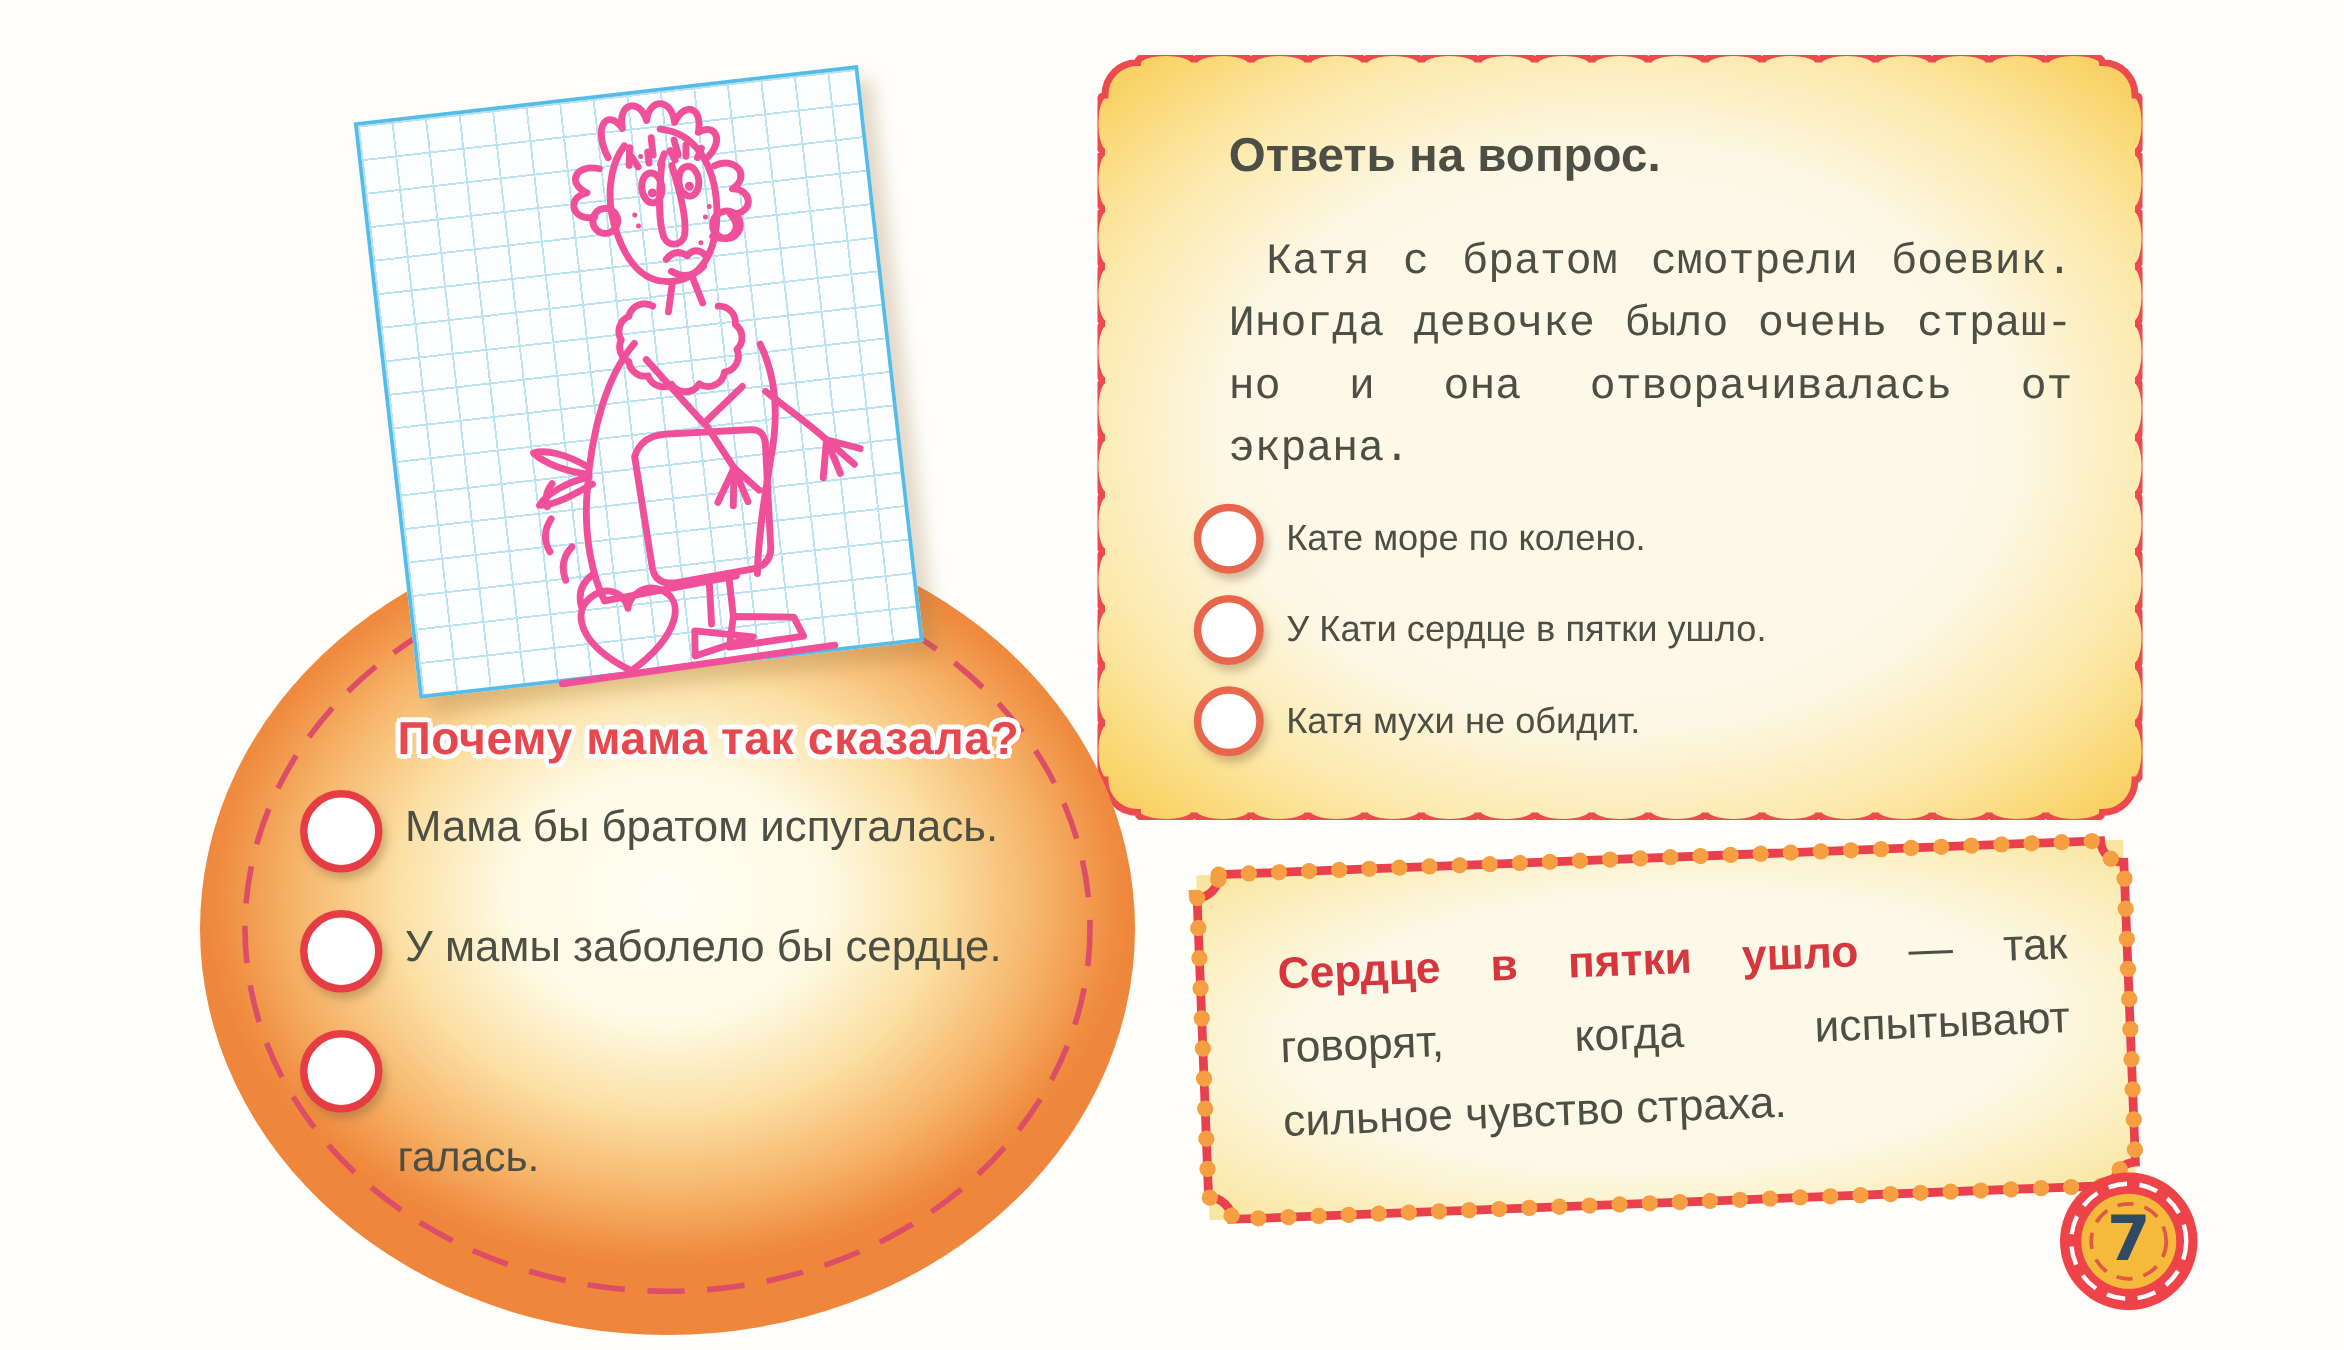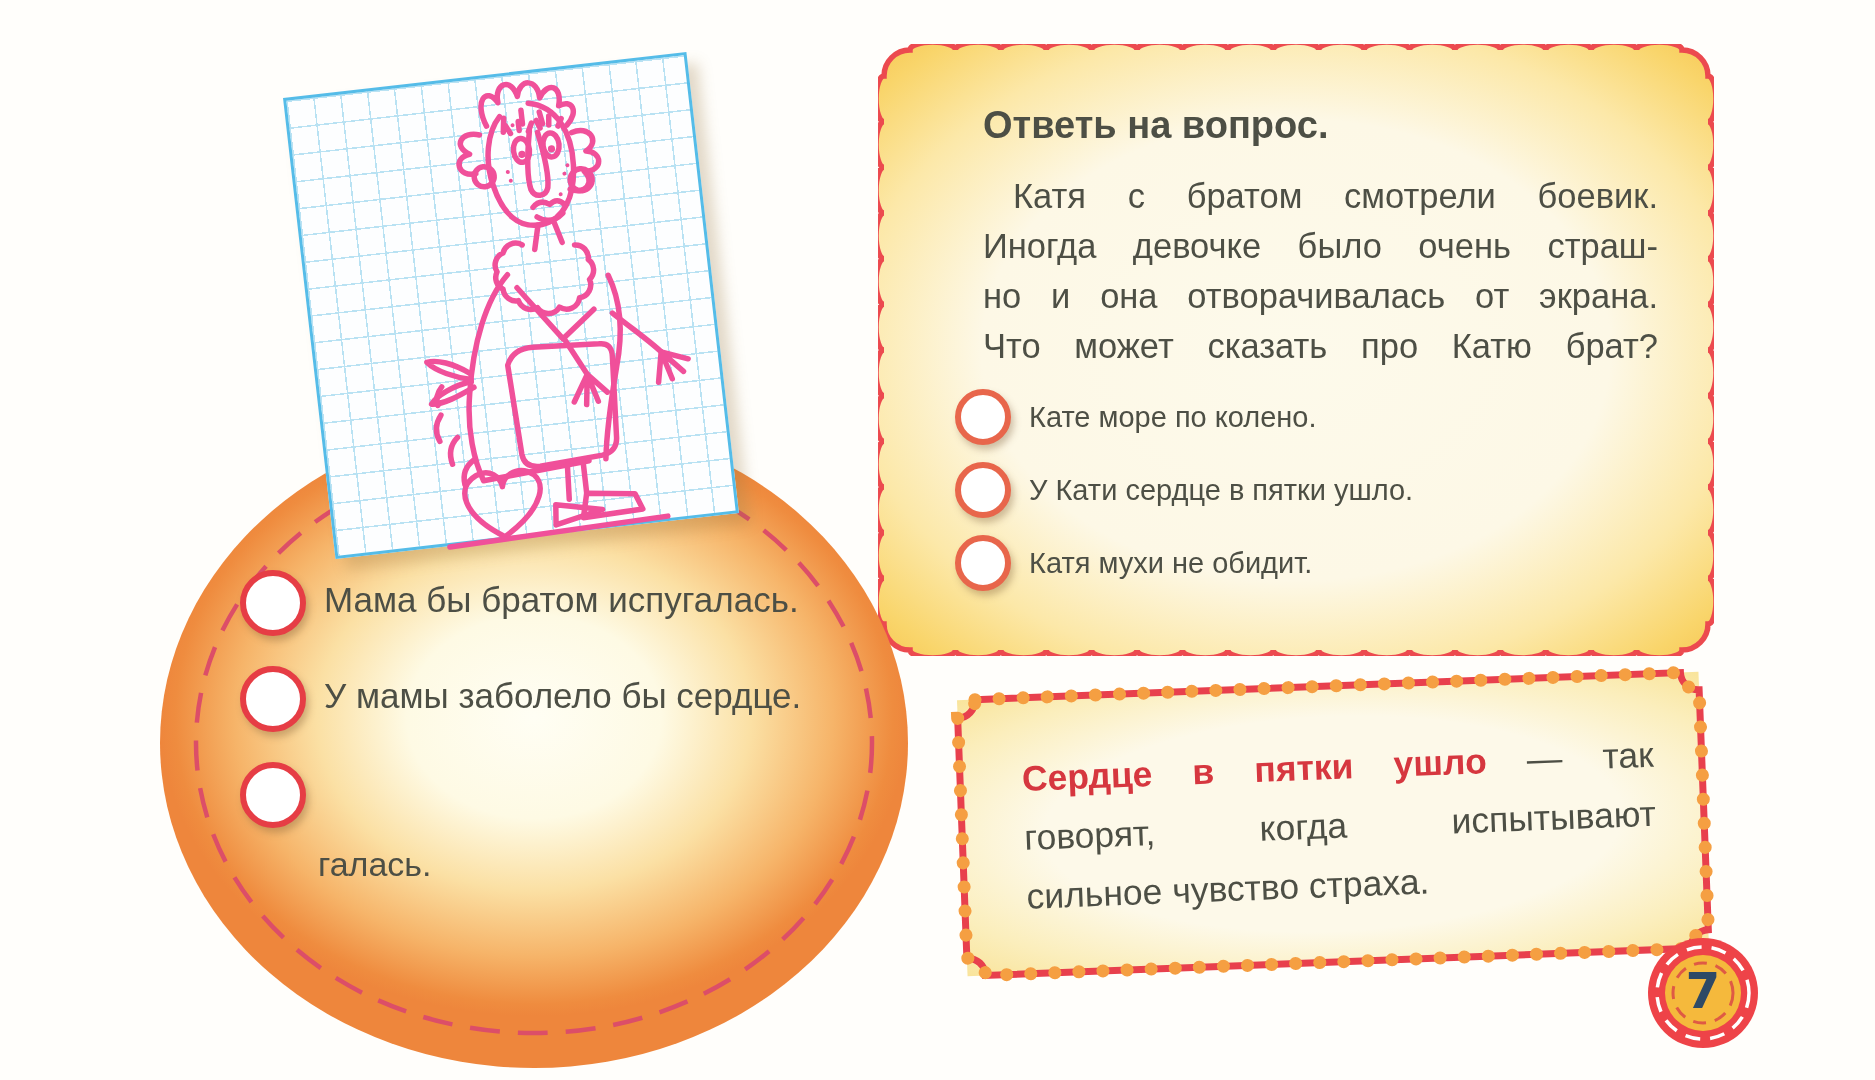--- a/index.html
+++ b/index.html
@@ -49,21 +49,21 @@
     box-shadow:10px 12px 14px rgba(150,118,66,.28);
     z-index:3;
   }
   .paper svg{position:absolute;inset:0;}
 
   
   .qbox{position:absolute;left:878px;top:44px;width:836px;height:612px;z-index:1;}
   .qbox-border{position:absolute;inset:0;}
   .qbox-content{position:absolute;left:105px;top:60px;right:56px;}
   .q-heading{margin:0;font-size:38px;font-weight:700;color:#4d4f45;}
-  .q-par{margin-top:24px;}
+  .q-par{margin-top:38px;font-family:Liberation Mono, monospace;}
   .jline{font-size:34.5px;line-height:50px;text-align:justify;text-align-last:justify;}
   .q-par .jline:first-child{text-indent:30px;}
   .q-opts{margin-top:18px;margin-left:-28px;}
   .q-opts .opt-row{margin-bottom:17px;}
   .q-opts .circle{width:44px;height:44px;}
   .q-opts .opt-text{margin-top:6px;font-size:29px;}
 
   
   .ticket{
     position:absolute;left:952px;top:676px;width:762px;height:296px;
@@ -105,21 +105,20 @@
         </radialGradient>
       </defs>
       <path id="wavy-path" fill="url(#qboxGrad)" stroke="#ec4a4f" stroke-width="5.5" stroke-linecap="round" d="M 32 6 a 22.705882352941178 8 0 0 1 45.411764705882355 0 a 22.705882352941178 8 0 0 1 45.411764705882355 0 a 22.705882352941178 8 0 0 1 45.411764705882355 0 a 22.705882352941178 8 0 0 1 45.411764705882355 0 a 22.705882352941178 8 0 0 1 45.411764705882355 0 a 22.705882352941178 8 0 0 1 45.411764705882355 0 a 22.705882352941178 8 0 0 1 45.411764705882355 0 a 22.705882352941178 8 0 0 1 45.411764705882355 0 a 22.705882352941178 8 0 0 1 45.411764705882355 0 a 22.705882352941178 8 0 0 1 45.411764705882355 0 a 22.705882352941178 8 0 0 1 45.411764705882355 0 a 22.705882352941178 8 0 0 1 45.411764705882355 0 a 22.705882352941178 8 0 0 1 45.411764705882355 0 a 22.705882352941178 8 0 0 1 45.411764705882355 0 a 22.705882352941178 8 0 0 1 45.411764705882355 0 a 22.705882352941178 8 0 0 1 45.411764705882355 0 a 22.705882352941178 8 0 0 1 45.411764705882355 0 a 26 26 0 0 1 26 26 a 8 22.833333333333332 0 0 1 0 45.666666666666664 a 8 22.833333333333332 0 0 1 0 45.666666666666664 a 8 22.833333333333332 0 0 1 0 45.666666666666664 a 8 22.833333333333332 0 0 1 0 45.666666666666664 a 8 22.833333333333332 0 0 1 0 45.666666666666664 a 8 22.833333333333332 0 0 1 0 45.666666666666664 a 8 22.833333333333332 0 0 1 0 45.666666666666664 a 8 22.833333333333332 0 0 1 0 45.666666666666664 a 8 22.833333333333332 0 0 1 0 45.666666666666664 a 8 22.833333333333332 0 0 1 0 45.666666666666664 a 8 22.833333333333332 0 0 1 0 45.666666666666664 a 8 22.833333333333332 0 0 1 0 45.666666666666664 a 26 26 0 0 1 -26 26 a 22.705882352941178 8 0 0 1 -45.411764705882355 0 a 22.705882352941178 8 0 0 1 -45.411764705882355 0 a 22.705882352941178 8 0 0 1 -45.411764705882355 0 a 22.705882352941178 8 0 0 1 -45.411764705882355 0 a 22.705882352941178 8 0 0 1 -45.411764705882355 0 a 22.705882352941178 8 0 0 1 -45.411764705882355 0 a 22.705882352941178 8 0 0 1 -45.411764705882355 0 a 22.705882352941178 8 0 0 1 -45.411764705882355 0 a 22.705882352941178 8 0 0 1 -45.411764705882355 0 a 22.705882352941178 8 0 0 1 -45.411764705882355 0 a 22.705882352941178 8 0 0 1 -45.411764705882355 0 a 22.705882352941178 8 0 0 1 -45.411764705882355 0 a 22.705882352941178 8 0 0 1 -45.411764705882355 0 a 22.705882352941178 8 0 0 1 -45.411764705882355 0 a 22.705882352941178 8 0 0 1 -45.411764705882355 0 a 22.705882352941178 8 0 0 1 -45.411764705882355 0 a 22.705882352941178 8 0 0 1 -45.411764705882355 0 a 26 26 0 0 1 -26 -26 a 8 22.833333333333332 0 0 1 0 -45.666666666666664 a 8 22.833333333333332 0 0 1 0 -45.666666666666664 a 8 22.833333333333332 0 0 1 0 -45.666666666666664 a 8 22.833333333333332 0 0 1 0 -45.666666666666664 a 8 22.833333333333332 0 0 1 0 -45.666666666666664 a 8 22.833333333333332 0 0 1 0 -45.666666666666664 a 8 22.833333333333332 0 0 1 0 -45.666666666666664 a 8 22.833333333333332 0 0 1 0 -45.666666666666664 a 8 22.833333333333332 0 0 1 0 -45.666666666666664 a 8 22.833333333333332 0 0 1 0 -45.666666666666664 a 8 22.833333333333332 0 0 1 0 -45.666666666666664 a 8 22.833333333333332 0 0 1 0 -45.666666666666664 a 26 26 0 0 1 26 -26 Z"></path>
     </svg>
     <div class="qbox-content">
       <h2 class="q-heading">Ответь на вопрос.</h2>
       <div class="q-par">
         <div class="jline">Катя с братом смотрели боевик.</div>
         <div class="jline">Иногда девочке было очень страш-</div>
         <div class="jline">но и она отворачивалась от экрана.</div>
-        <div class="jline">Что может сказать про Катю брат?</div>
       </div>
       <div class="q-opts">
         <div class="opt-row">
           <span class="circle orange"></span>
           <span class="opt-text">Кате море по колено.</span>
         </div>
         <div class="opt-row">
           <span class="circle orange"></span>
           <span class="opt-text">У Кати сердце в пятки ушло.</span>
         </div>
@@ -129,20 +128,21 @@
         </div>
       </div>
     </div>
   </div>
 
   <div class="oval">
     <svg class="oval-dash" width="748" height="650" viewBox="0 0 748 650">
       <ellipse cx="374" cy="325" rx="338" ry="290" fill="none" stroke="#dc4e68" stroke-width="4.5" stroke-dasharray="30 18"></ellipse>
     </svg>
     <div class="oval-content">
+      <h2 class="left-heading">Почему мама так сказала?</h2>
       <div class="opt-row">
         <span class="circle red"></span>
         <span class="opt-text">Мама бы братом испугалась.</span>
       </div>
       <div class="opt-row">
         <span class="circle red"></span>
         <span class="opt-text">У мамы заболело бы сердце.</span>
       </div>
       <div class="opt-row">
         <span class="circle red"></span>

